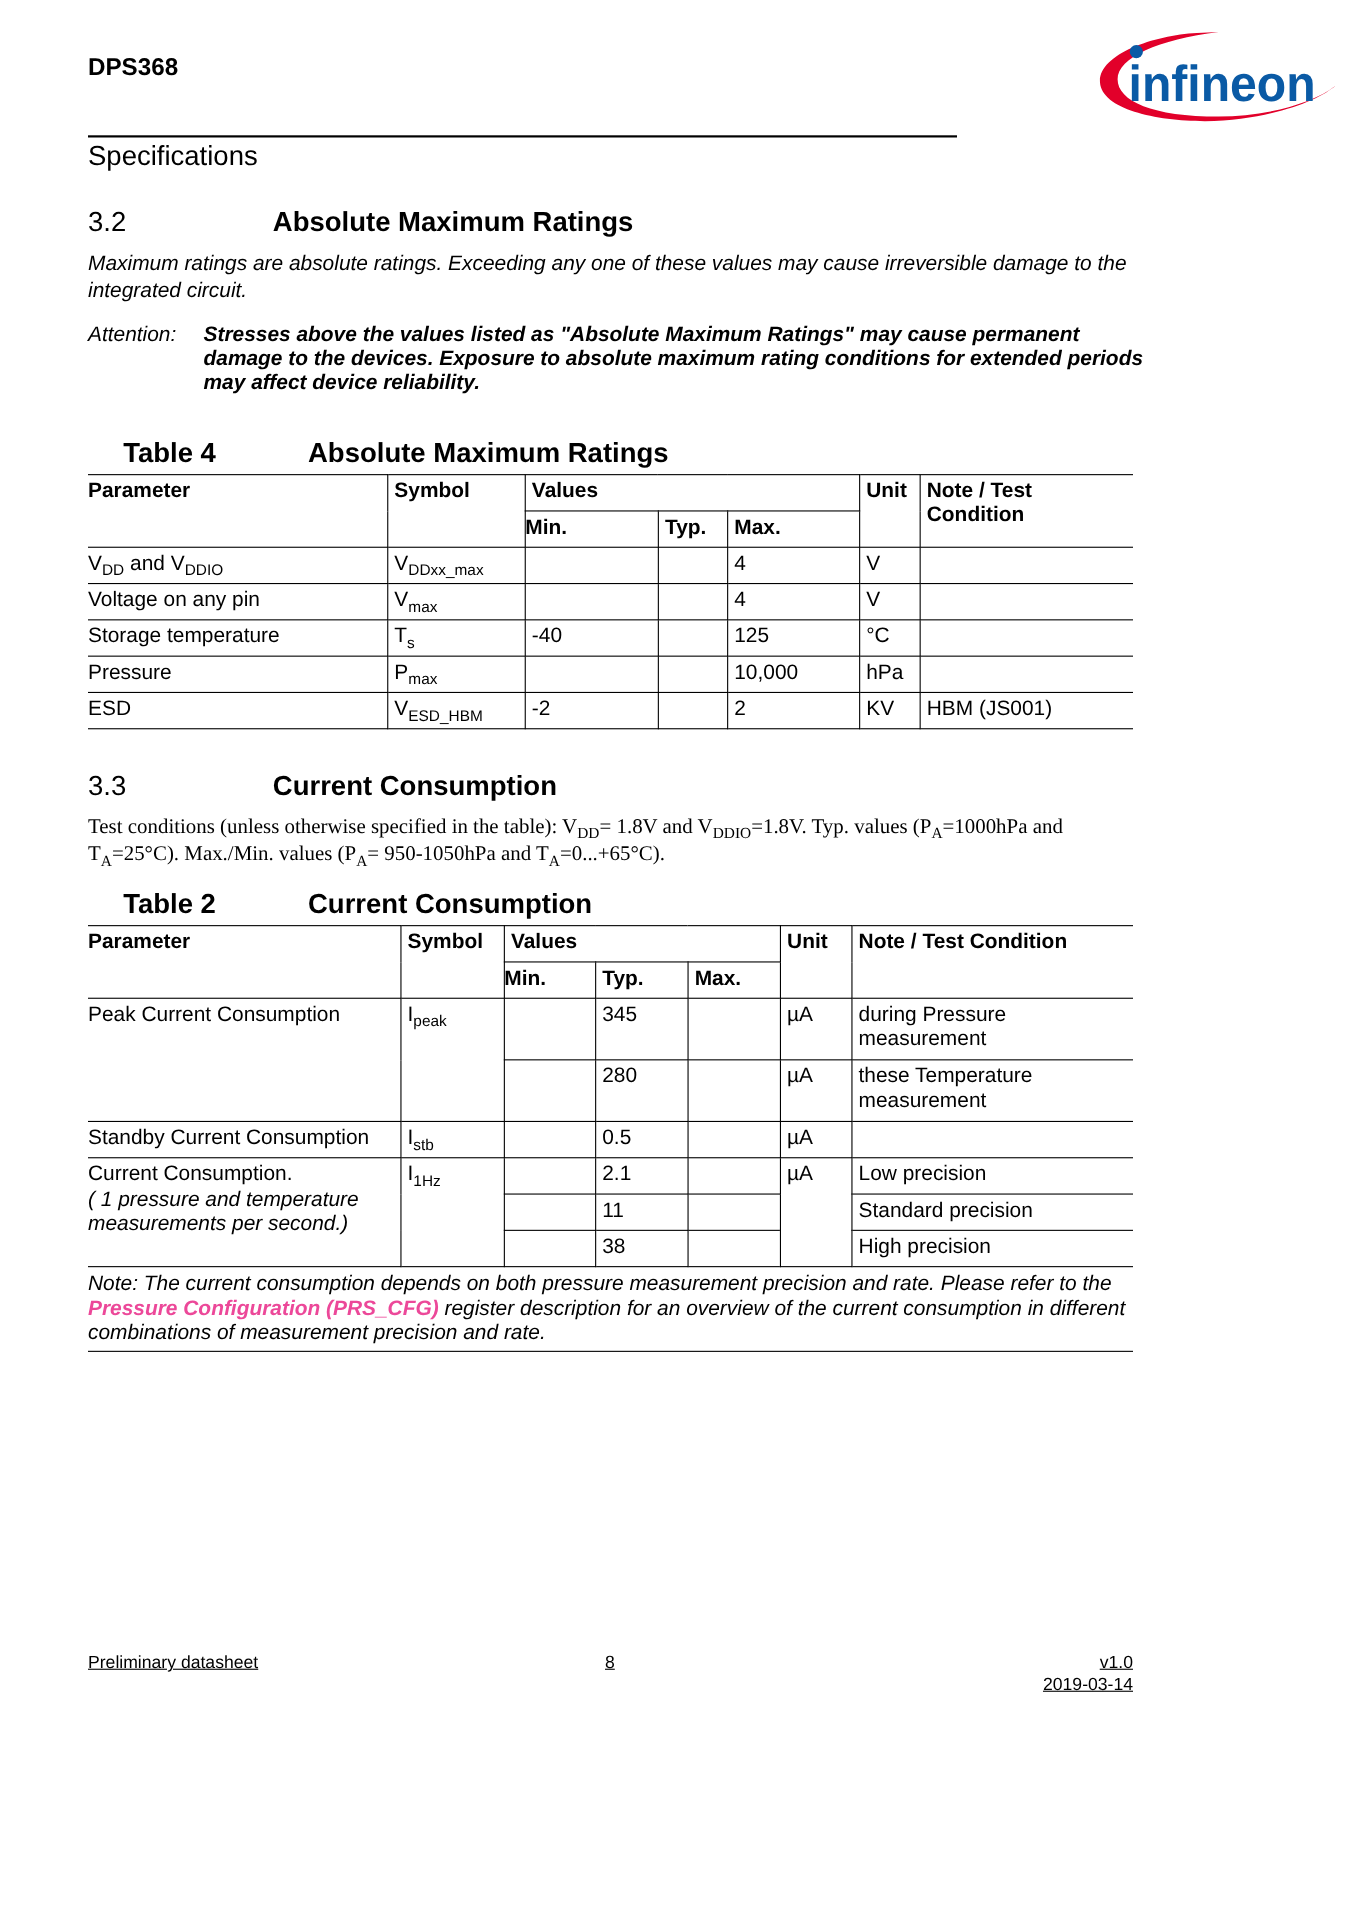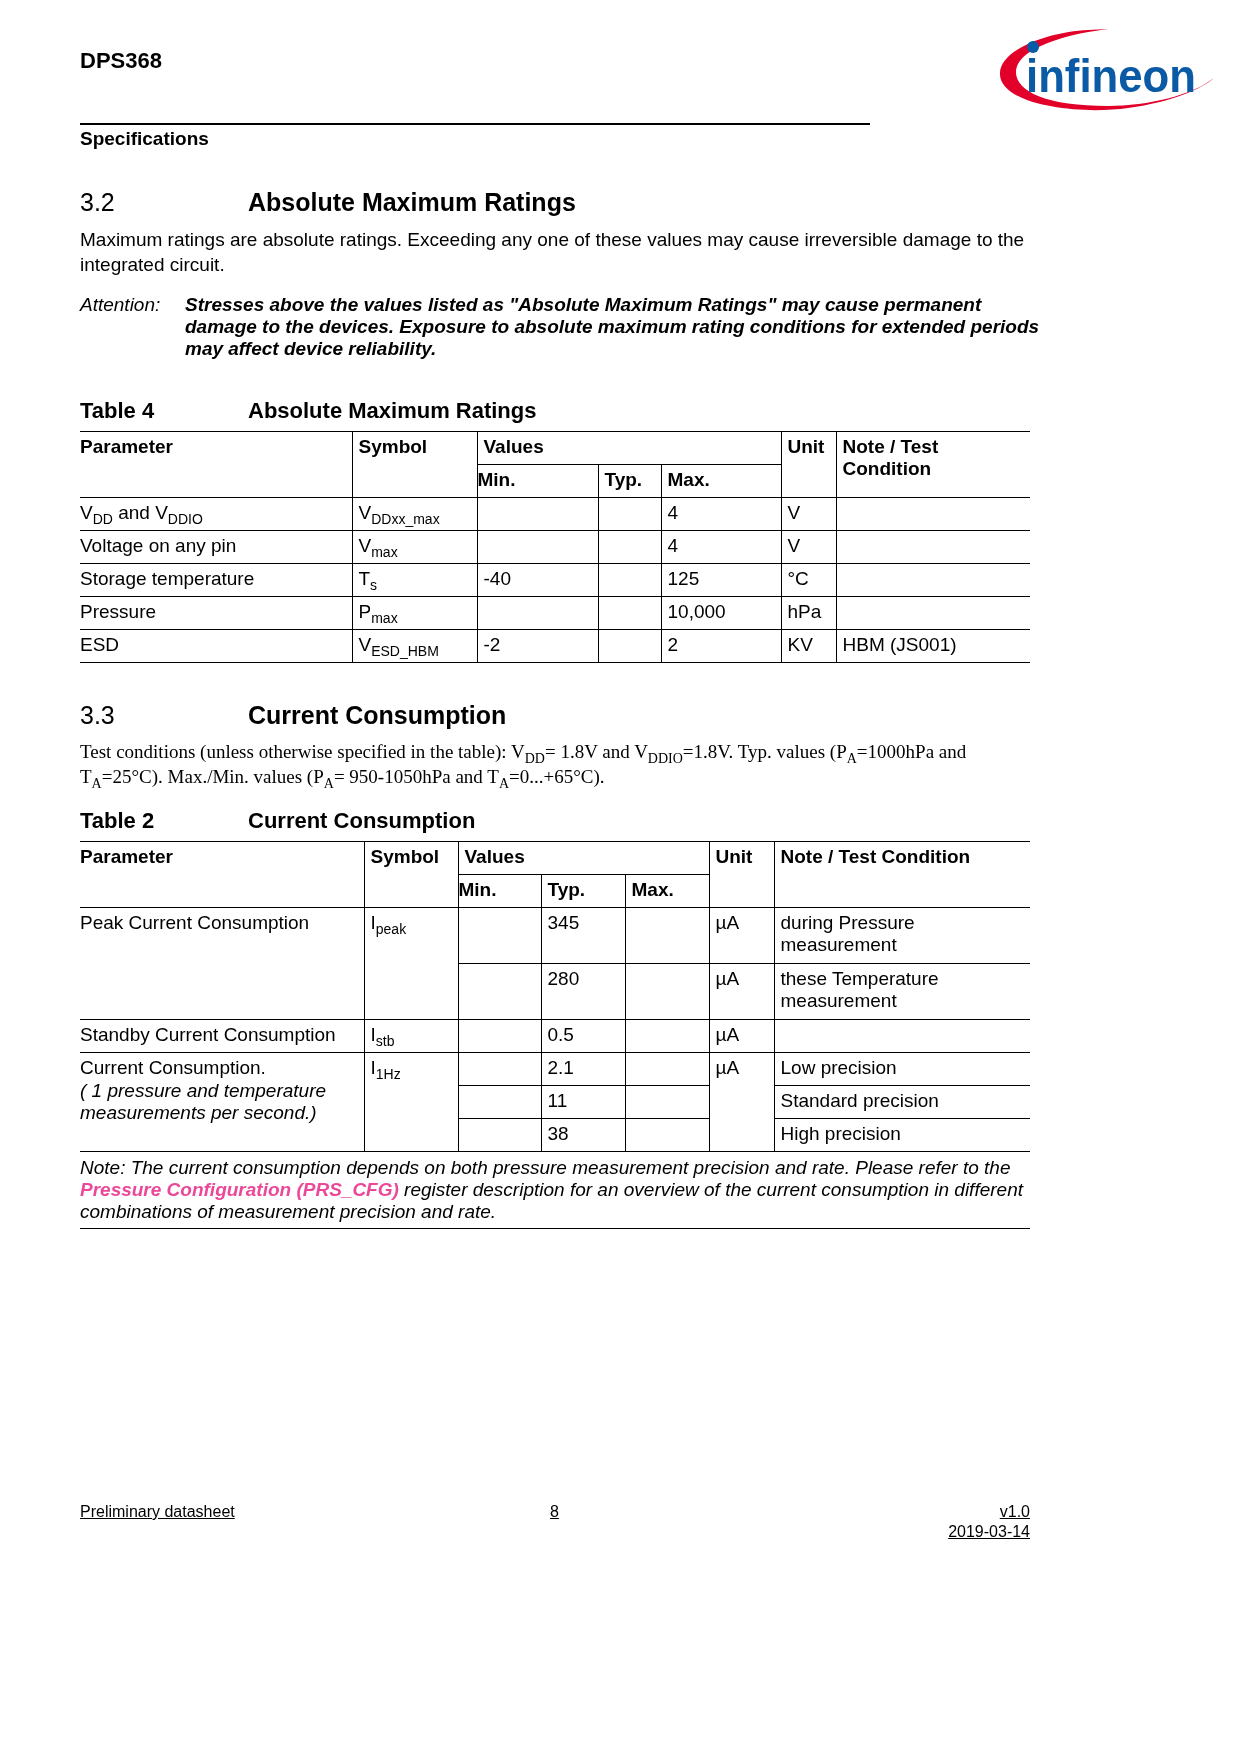--- a/index.html
+++ b/index.html
@@ -5,29 +5,29 @@
   html, body { margin: 0; padding: 0; background: #ffffff; }
   body {
     width: 1240px; height: 1754px; position: relative; overflow: hidden;
     font-family: "Liberation Sans", "DejaVu Sans", sans-serif;
     color: #000;
   }
   .abs { position: absolute; }
   .doc-title { left: 80px; top: 48px; font-size: 22px; font-weight: bold; }
   .logo { left: 988px; top: 20px; width: 228px; height: 100px; }
   .header-rule { left: 80px; top: 123px; width: 790px; height: 2px; background: #000; }
-  .chapter { left: 80px; top: 128px; font-size: 19px; font-weight: bold; }
+  .chapter { left: 80px; top: 128px; font-size: 25px; font-weight: normal; }
 
   .sec-num { font-size: 25px; font-weight: normal; }
   .sec-title { font-size: 25px; font-weight: bold; }
   .body-text { font-size: 19px; line-height: 25px; }
   .attention-label { font-size: 19px; font-style: italic; }
   .attention-text { font-size: 19px; font-style: italic; font-weight: bold; line-height: 22px; }
 
-  .tbl-caption-num, .tbl-caption-title { font-size: 22px; font-weight: bold; }
+  .tbl-caption-num, .tbl-caption-title { font-size: 25px; font-weight: bold; margin-left: 32px; }
 
   table.spec { border-collapse: collapse; font-size: 19px; }
   table.spec td, table.spec th {
     border: 1px solid #000; border-left: 1px solid #000; border-right: 1px solid #000;
     padding: 4px 6px; vertical-align: top; text-align: left;
   }
   table.spec th { font-weight: bold; }
   table.spec tr td:first-child, table.spec tr th:first-child { border-left: none; padding-left: 0; }
   table.spec tr td:last-child, table.spec tr th:last-child { border-right: none; }
   sub { font-size: 14px; vertical-align: -5px; line-height: 0; }
@@ -48,21 +48,21 @@
   <path d="M100,10 C60,12 10,30 12,55 C14,85 90,95 140,88 C185,82 215,68 226,58 C205,75 160,86 120,86 C60,86 28,72 28,52 C28,32 65,16 120,9 Z" fill="#e2002a"></path>
   <circle cx="45" cy="27" r="6" fill="#0a5aa5"></circle>
   <text x="38" y="72" font-family="Liberation Sans, sans-serif" font-size="46" font-weight="bold" fill="#0a5aa5" textLength="170" lengthAdjust="spacingAndGlyphs">infineon</text>
 </svg>
 
 <div class="abs header-rule"></div>
 <div class="abs chapter">Specifications</div>
 
 <div class="abs sec-num" style="left:80px; top:188px;">3.2</div>
 <div class="abs sec-title" style="left:248px; top:188px;">Absolute Maximum Ratings</div>
-<div class="abs body-text" style="left:80px; top:227px; width:960px;">Maximum ratings are absolute ratings. Exceeding any one of these values may cause irreversible damage to the integrated circuit.</div>
+<div class="abs body-text" style="left:80px; top:227px; width:960px;font-style:italic;">Maximum ratings are absolute ratings. Exceeding any one of these values may cause irreversible damage to the integrated circuit.</div>
 
 <div class="abs attention-label" style="left:80px; top:294px;">Attention:</div>
 <div class="abs attention-text" style="left:185px; top:294px; width:855px;">Stresses above the values listed as "Absolute Maximum Ratings" may cause permanent damage to the devices. Exposure to absolute maximum rating conditions for extended periods may affect device reliability.</div>
 
 <div class="abs tbl-caption-num" style="left:80px; top:398px;">Table 4</div>
 <div class="abs tbl-caption-title" style="left:248px; top:398px;">Absolute Maximum Ratings</div>
 
 <table class="abs spec" style="left:80px; top:431px; width:950px;">
   <colgroup>
     <col style="width:272px">

